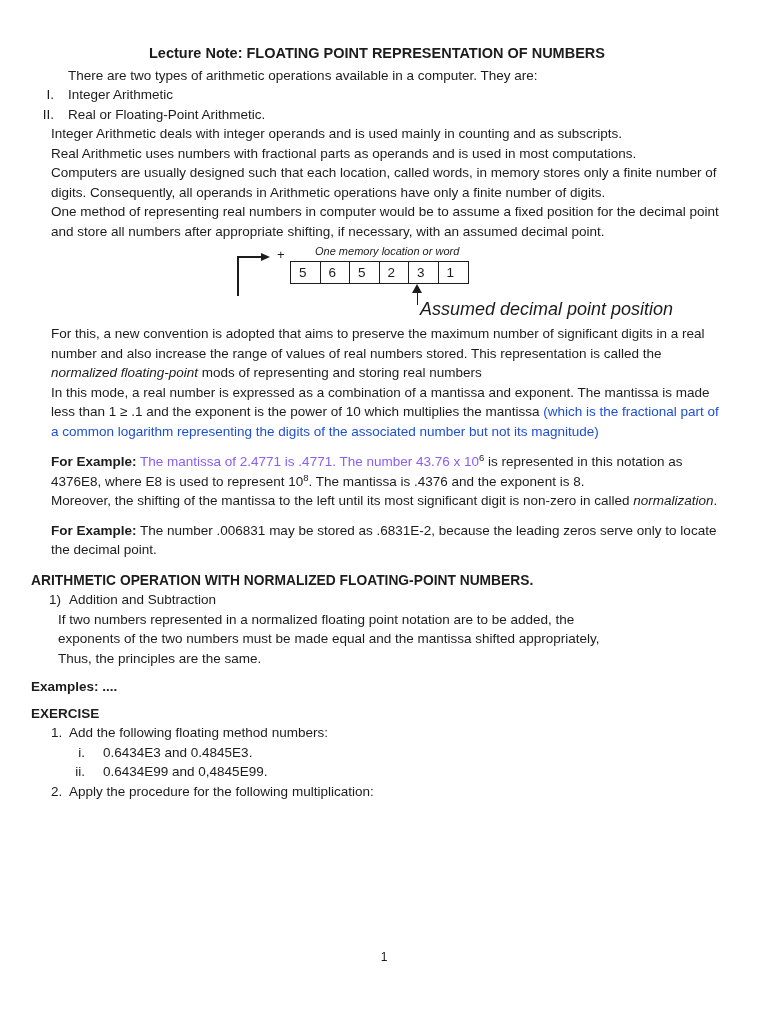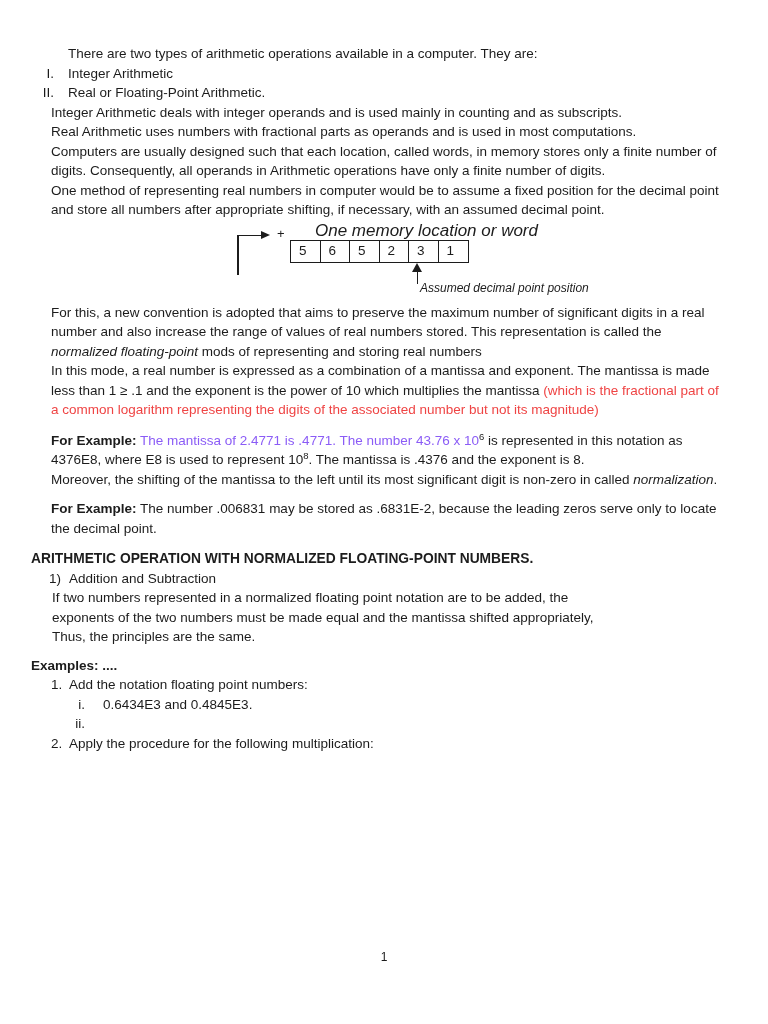--- a/index.html
+++ b/index.html
@@ -12,63 +12,64 @@
   .page{position:relative;width:768px;height:1024px;box-sizing:border-box;padding:44px 45px 0 31px;}
   p{margin:0;}
   .indent-body{margin-left:20px;}
   .title{text-align:center;font-weight:bold;font-size:14.5px;margin-bottom:2px;}
   .intro{text-indent:17px;}
   .preline{white-space:pre-line;}
   .roman-row{display:flex;}
   .roman-row .marker{width:23px;text-align:right;flex:0 0 auto;}
   .roman-row .txt{margin-left:14px;}
   .italic{font-style:italic;}
-  .navy{color:#ef4444;}
+  .navy{color:#1d4ed8;}
   .grayrun{color:#8b5cf6;}
   .bold{font-weight:bold;}
   sup{font-size:9.5px;line-height:0;}
   
   .diagram{position:relative;height:80px;margin-top:3px;}
   .dg-vline{position:absolute;left:206px;top:12px;width:1.5px;height:40px;background:#1c1c1c;}
   .dg-hline{position:absolute;left:206px;top:12px;width:24px;height:1.5px;background:#1c1c1c;}
   .dg-arrowhead-right{position:absolute;left:230px;top:8.5px;width:0;height:0;
     border-left:9px solid #1c1c1c;border-top:4.5px solid transparent;border-bottom:4.5px solid transparent;}
   .dg-plus{position:absolute;left:246px;top:1px;font-size:13px;}
-  .dg-toplabel{position:absolute;left:284px;top:-2px;font-style:italic;font-size:17px;white-space:nowrap;}
+  .dg-toplabel{position:absolute;left:284px;top:-2px;font-style:italic;font-size:11px;white-space:nowrap;}
   .dg-box{position:absolute;left:259px;top:17px;display:flex;border:1.5px solid #1c1c1c;}
   .dg-cell{width:29.5px;height:21px;border-right:1.5px solid #1c1c1c;box-sizing:border-box;
     display:flex;align-items:center;padding-left:8px;font-size:13.5px;}
   .dg-cell:last-child{border-right:none;}
   .dg-uparrow{position:absolute;left:381px;top:40px;width:0;height:0;
     border-bottom:9px solid #1c1c1c;border-left:5px solid transparent;border-right:5px solid transparent;}
   .dg-upstem{position:absolute;left:385.5px;top:48px;width:1.3px;height:13px;background:#1c1c1c;}
-  .dg-bottomlabel{position:absolute;left:389px;top:56px;font-style:italic;font-size:12px;white-space:nowrap;}
+  .dg-bottomlabel{position:absolute;left:389px;top:56px;font-style:italic;font-size:18px;white-space:nowrap;}
   
   .gap11{margin-top:11px;}
   .gap10{margin-top:10px;}
   .gap9{margin-top:9px;}
   .gap7{margin-top:7px;}
   .section-heading{font-weight:bold;font-size:13.8px;}
   .addsub-row{display:flex;}
   .addsub-row .marker{margin-left:18px;width:13px;flex:0 0 auto;}
   .addsub-row .txt{margin-left:7px;}
-  .addsub-body{margin-left:21px;}
+  .addsub-body{margin-left:27px;}
   .ex1{display:flex;}
   .ex1 .marker{margin-left:20px;width:12px;flex:0 0 auto;}
   .ex1 .txt{margin-left:6px;}
   .ex2{display:flex;}
   .ex2 .marker{margin-left:30px;width:24px;text-align:right;flex:0 0 auto;}
   .ex2 .txt{margin-left:18px;}
   .page-number{position:absolute;top:948px;left:0;width:768px;text-align:center;font-size:12px;}
 </style>
 </head>
 <body>
 
 <div class="page">
 
+  <p class="title">Lecture Note: FLOATING POINT REPRESENTATION OF NUMBERS</p>
 
   <p class="intro indent-body">There are two types of arithmetic operations available in a computer. They are:</p>
 
   <div class="roman-row">
     <span class="marker">I.</span>
     <span class="txt">Integer Arithmetic</span>
   </div>
   <div class="roman-row">
     <span class="marker">II.</span>
     <span class="txt">Real or Floating-Point Arithmetic.</span>
@@ -114,31 +115,33 @@
   <div class="addsub-row">
     <span class="marker">1)</span>
     <span class="txt">Addition and Subtraction</span>
   </div>
   <p class="addsub-body preline">If two numbers represented in a normalized floating point notation are to be added, the
 exponents of the two numbers must be made equal and the mantissa shifted appropriately,
 Thus, the principles are the same.</p>
 
   <p class="bold gap9">Examples: ....</p>
 
+  <p class="bold gap7">EXERCISE</p>
 
   <div class="ex1">
     <span class="marker">1.</span>
-    <span class="txt">Add the notation floating point numbers:</span>
+    <span class="txt">Add the following floating method numbers:</span>
   </div>
   <div class="ex2">
     <span class="marker">i.</span>
     <span class="txt">0.6434E3 and 0.4845E3.</span>
   </div>
   <div class="ex2">
     <span class="marker">ii.</span>
+    <span class="txt">0.6434E99 and 0,4845E99.</span>
   </div>
   <div class="ex1">
     <span class="marker">2.</span>
     <span class="txt">Apply the procedure for the following multiplication:</span>
   </div>
 
   <div class="page-number">1</div>
 
 </div>
 

